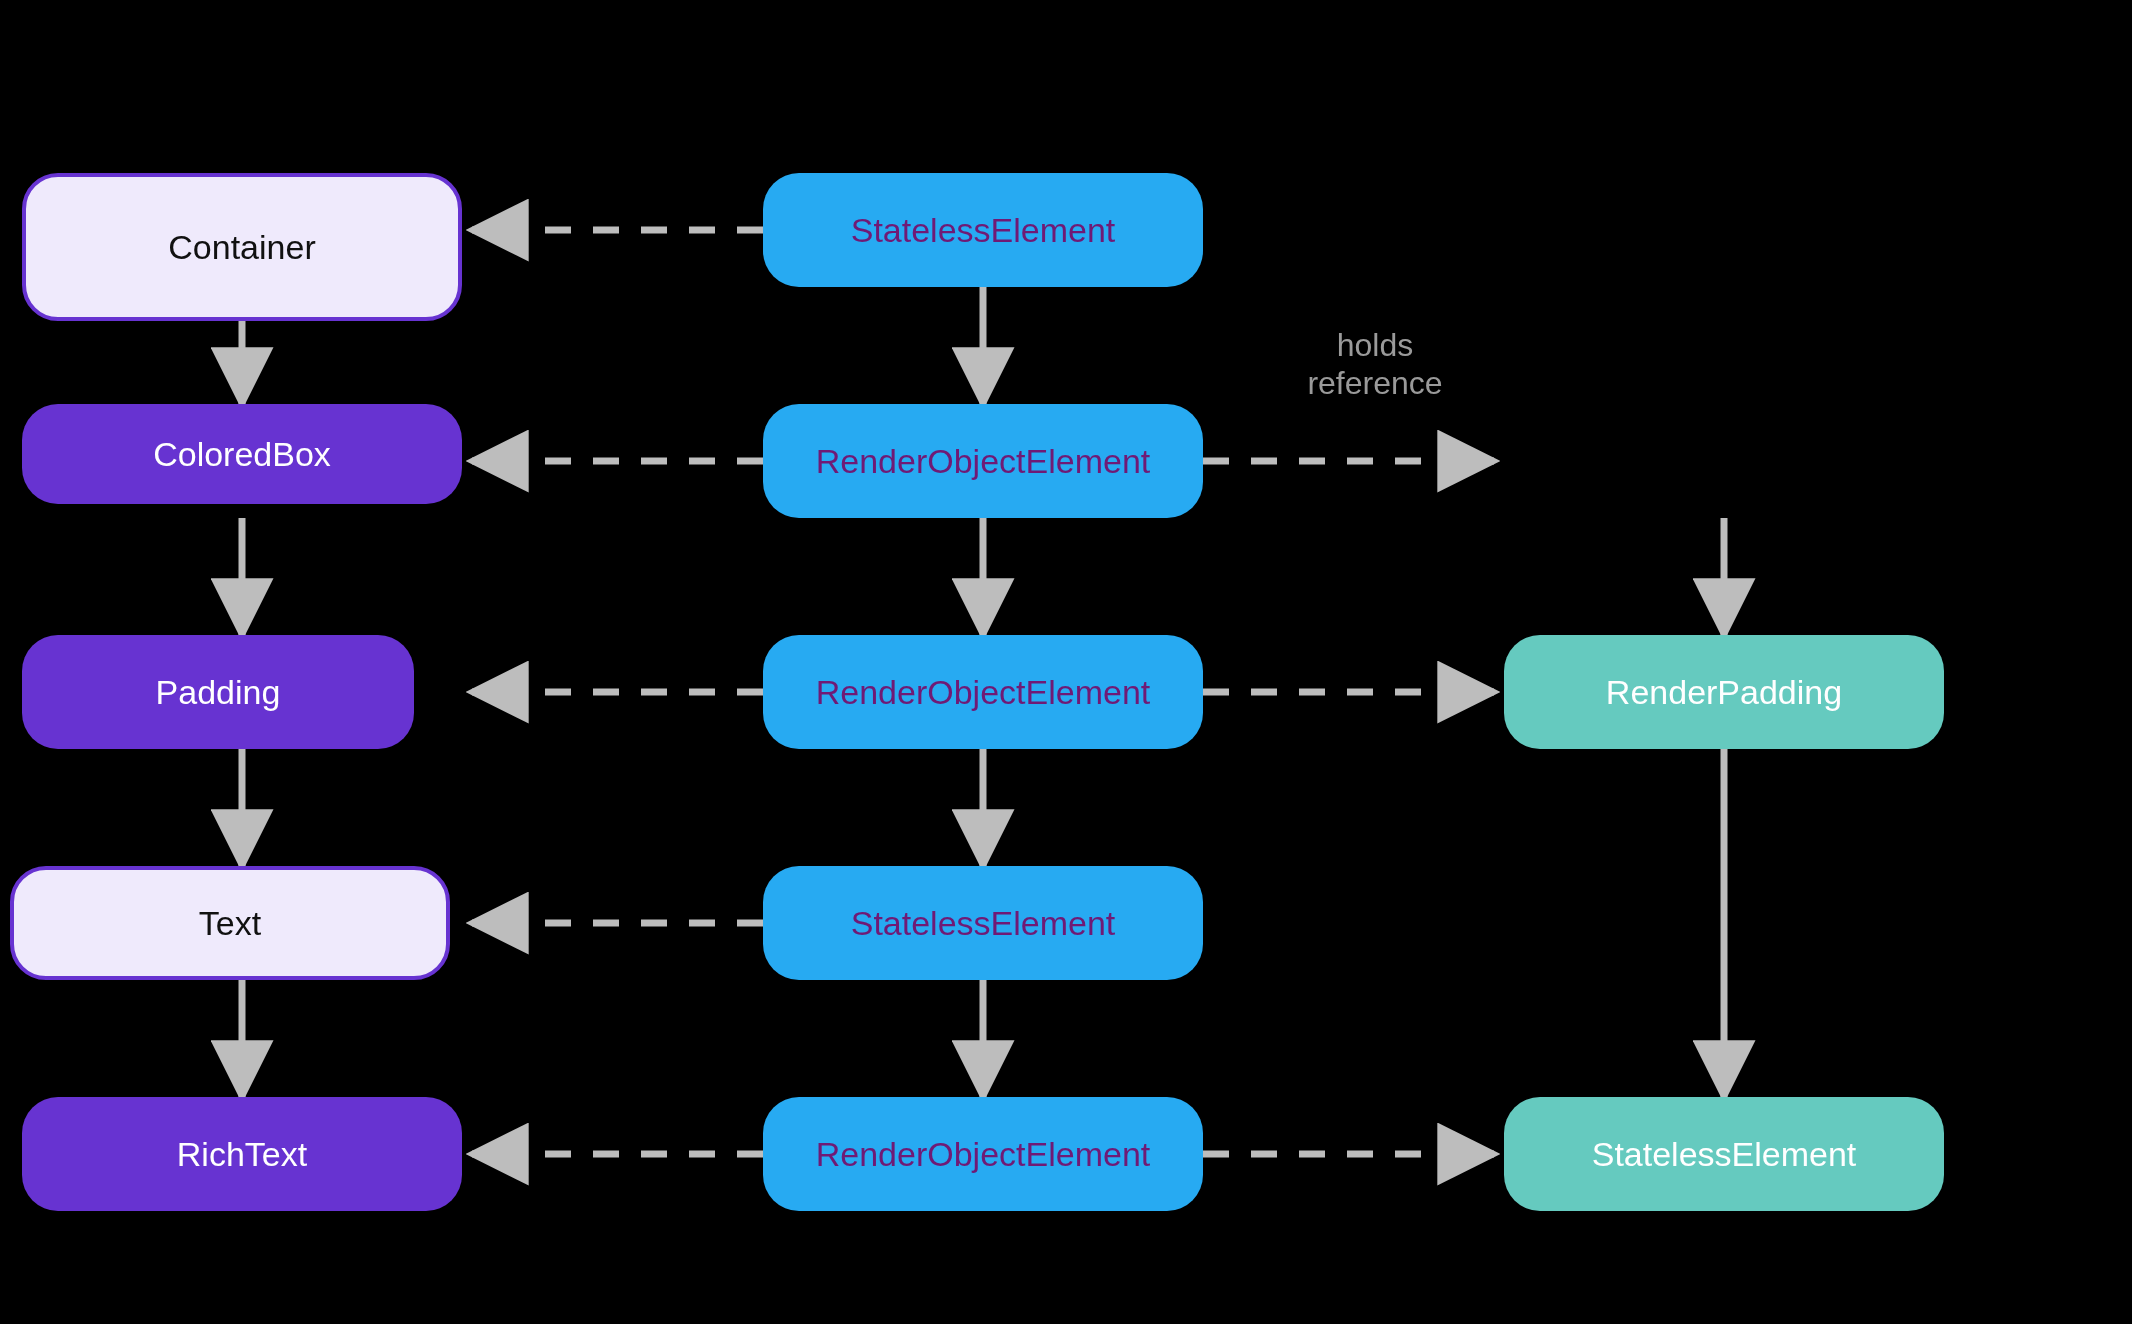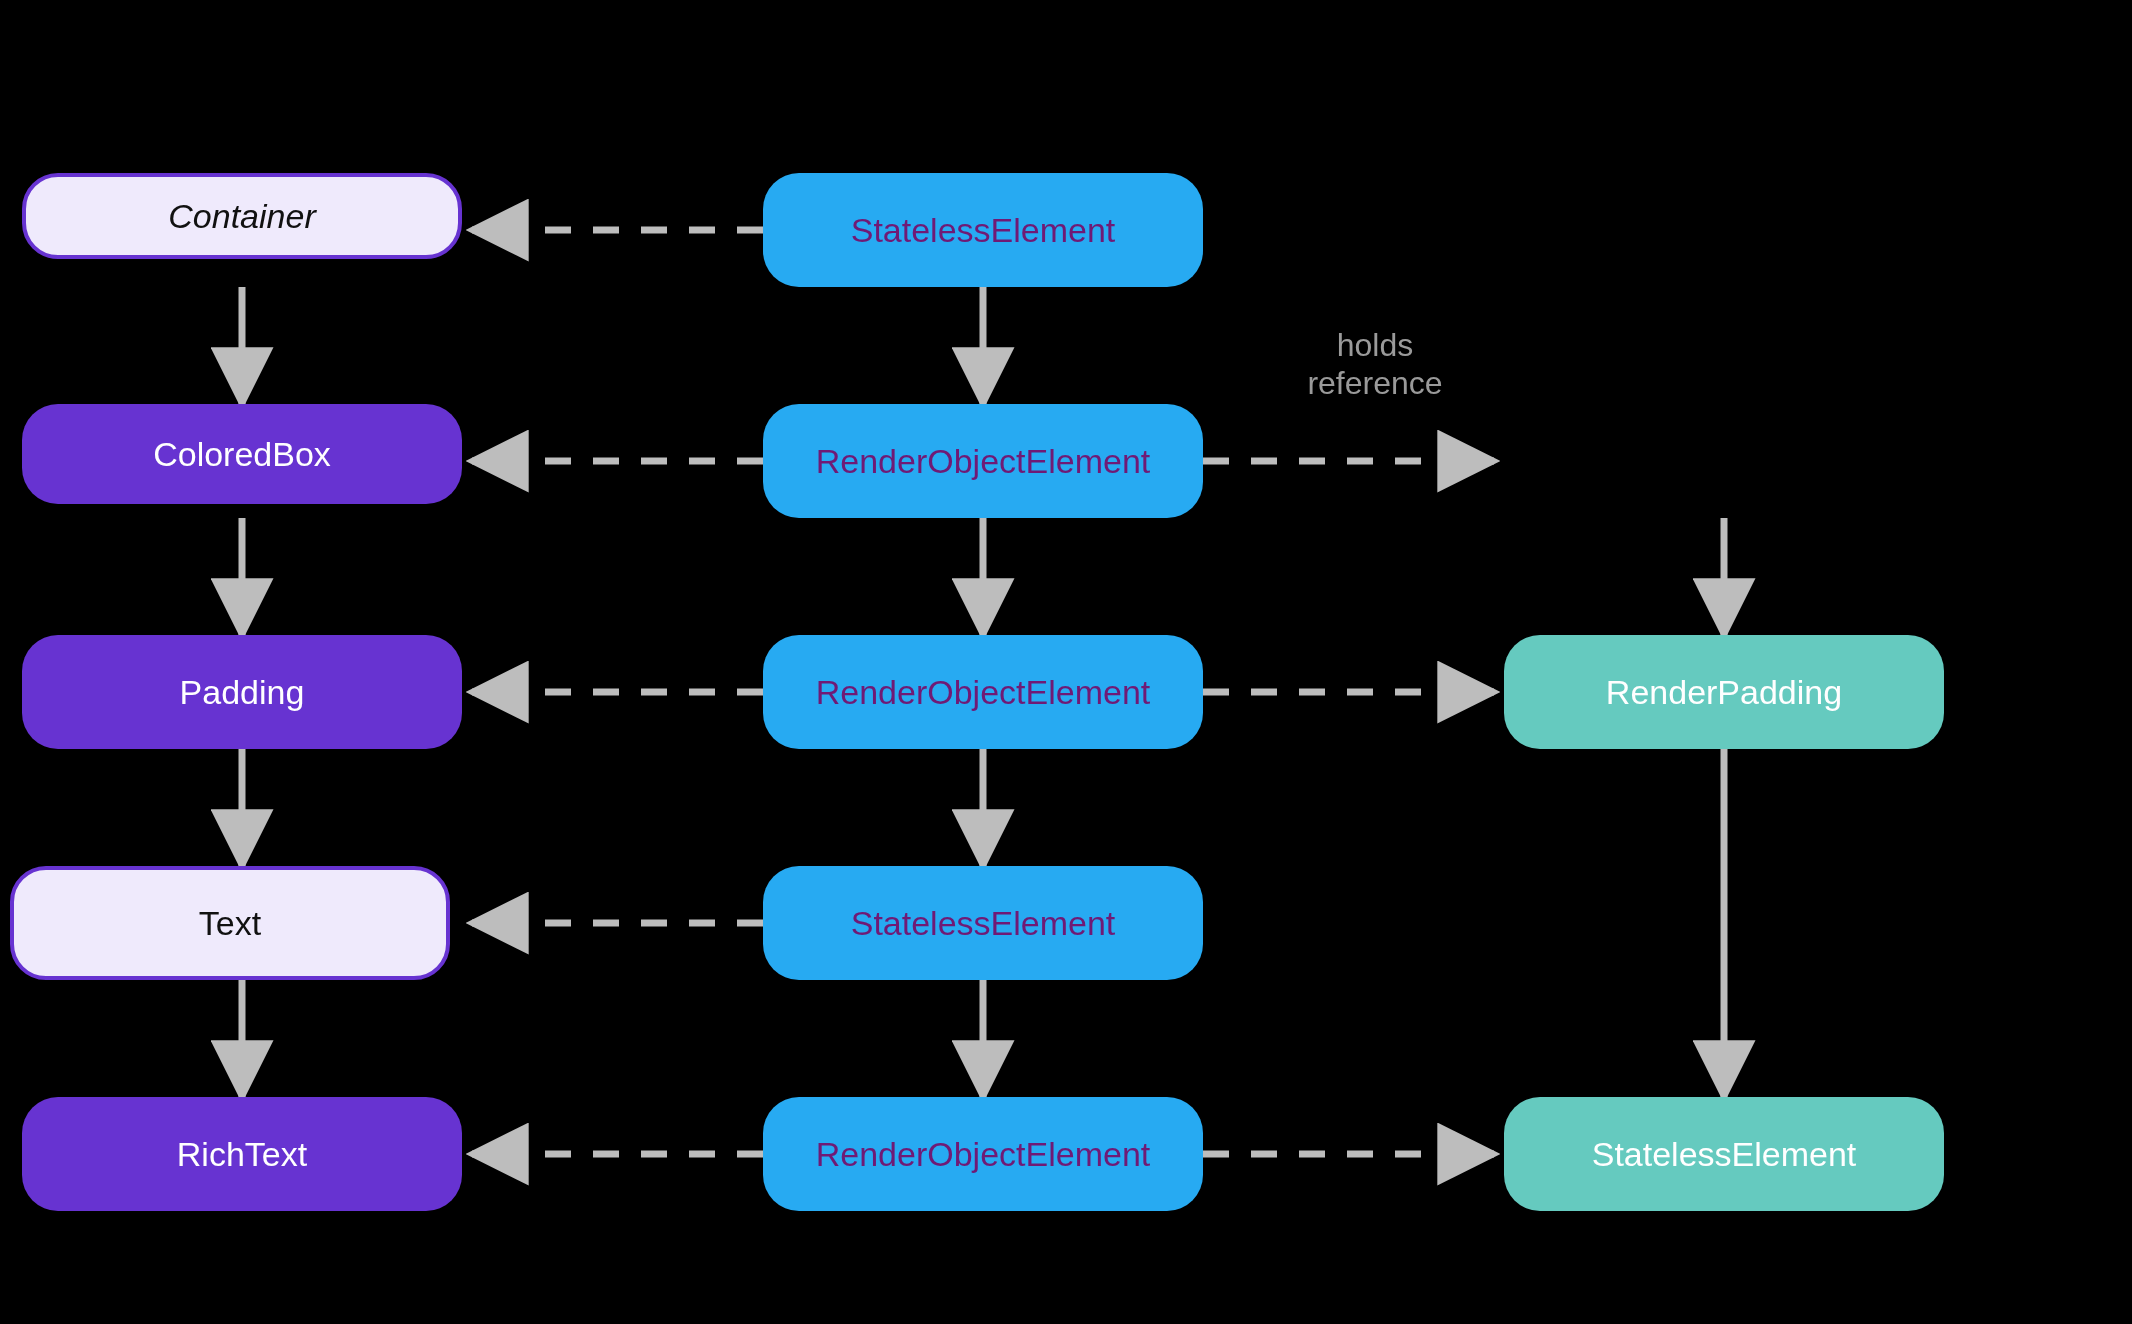--- a/index.html
+++ b/index.html
@@ -90,27 +90,27 @@
   <line x1="763" y1="461" x2="472" y2="461" stroke="#bdbdbd" stroke-width="7" stroke-dasharray="26 22" marker-end="url(#arrow)"></line>
   <line x1="763" y1="692" x2="472" y2="692" stroke="#bdbdbd" stroke-width="7" stroke-dasharray="26 22" marker-end="url(#arrow)"></line>
   <line x1="763" y1="923" x2="472" y2="923" stroke="#bdbdbd" stroke-width="7" stroke-dasharray="26 22" marker-end="url(#arrow)"></line>
   <line x1="763" y1="1154" x2="472" y2="1154" stroke="#bdbdbd" stroke-width="7" stroke-dasharray="26 22" marker-end="url(#arrow)"></line>
 
   <line x1="1203" y1="461" x2="1494" y2="461" stroke="#bdbdbd" stroke-width="7" stroke-dasharray="26 22" marker-end="url(#arrow)"></line>
   <line x1="1203" y1="692" x2="1494" y2="692" stroke="#bdbdbd" stroke-width="7" stroke-dasharray="26 22" marker-end="url(#arrow)"></line>
   <line x1="1203" y1="1154" x2="1494" y2="1154" stroke="#bdbdbd" stroke-width="7" stroke-dasharray="26 22" marker-end="url(#arrow)"></line>
 </svg>
 
-<div class="node purple-outline" style="left:22px; top:173px; width:440px; height:86px;font-style:italic;">
+<div class="node purple-outline" style="left:22px; top:173px; width:440px; height:148px;">
       <span>Container</span>
     </div>
 <div class="node purple-solid" style="left:22px; top:404px; width:440px; height:100px;">
       <span>ColoredBox</span>
     </div>
-<div class="node purple-solid" style="left:22px; top:635px; width:440px; height:114px;">
+<div class="node purple-solid" style="left:22px; top:635px; width:392px; height:114px;">
       <span>Padding</span>
     </div>
 <div class="node purple-outline" style="left:10px; top:866px; width:440px; height:114px;">
       <span>Text</span>
     </div>
 <div class="node purple-solid" style="left:22px; top:1097px; width:440px; height:114px;">
       <span>RichText</span>
     </div>
 
 <div class="node blue-solid" style="left:763px; top:173px; width:440px; height:114px;">

